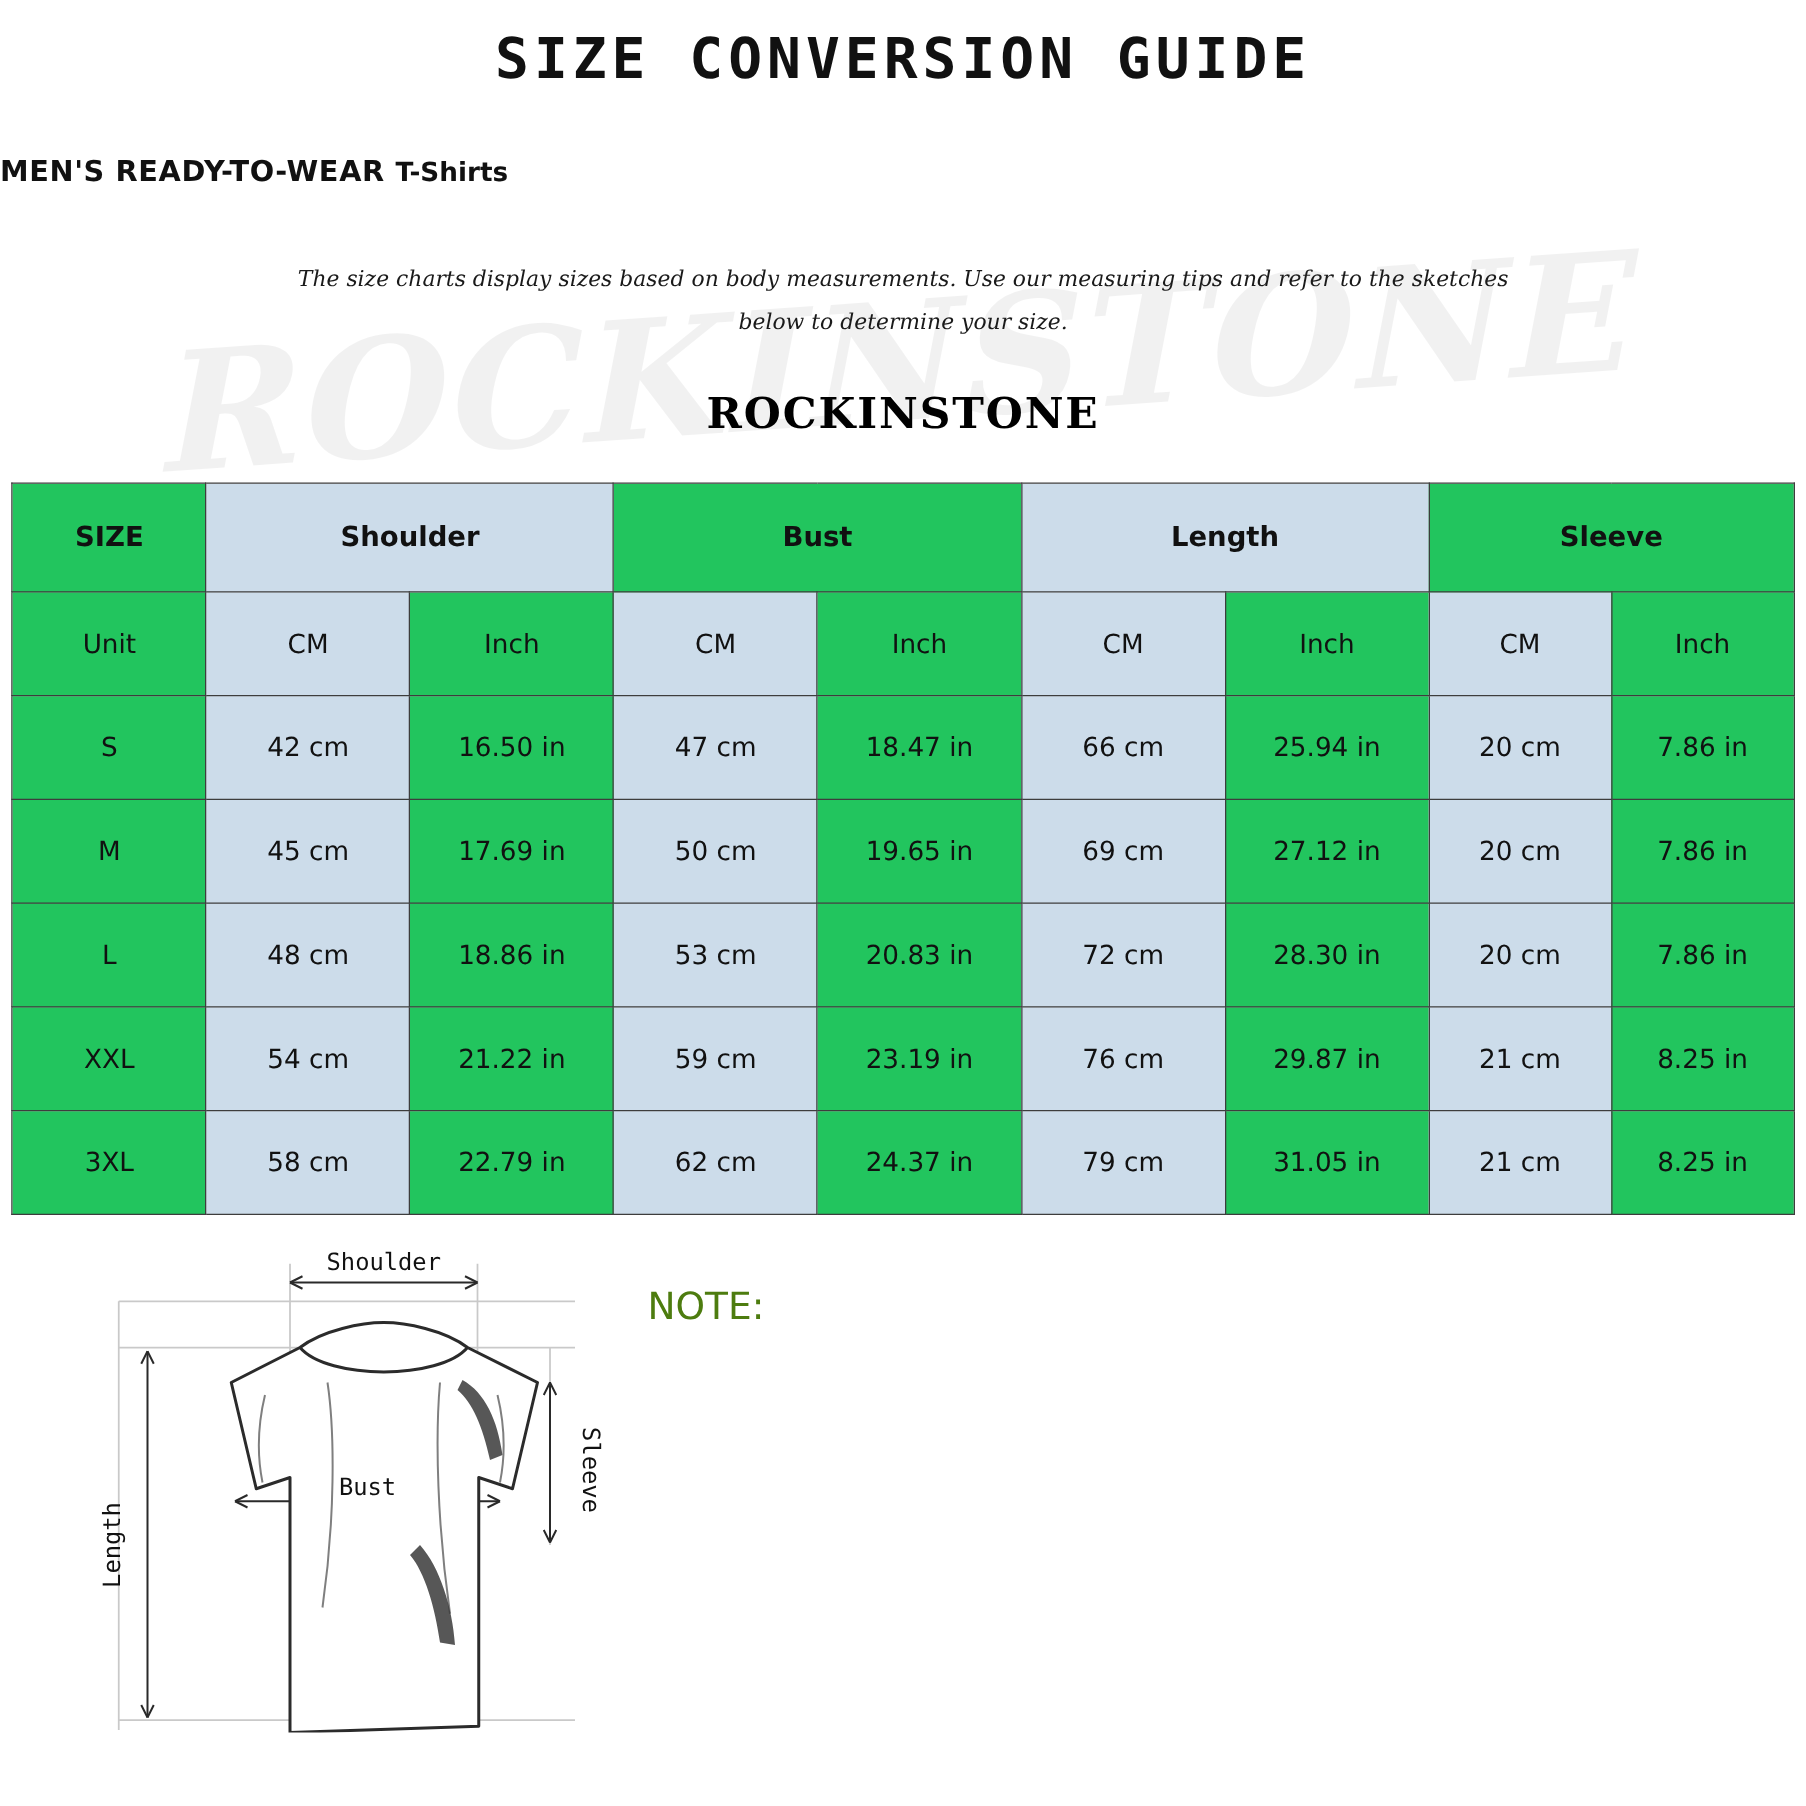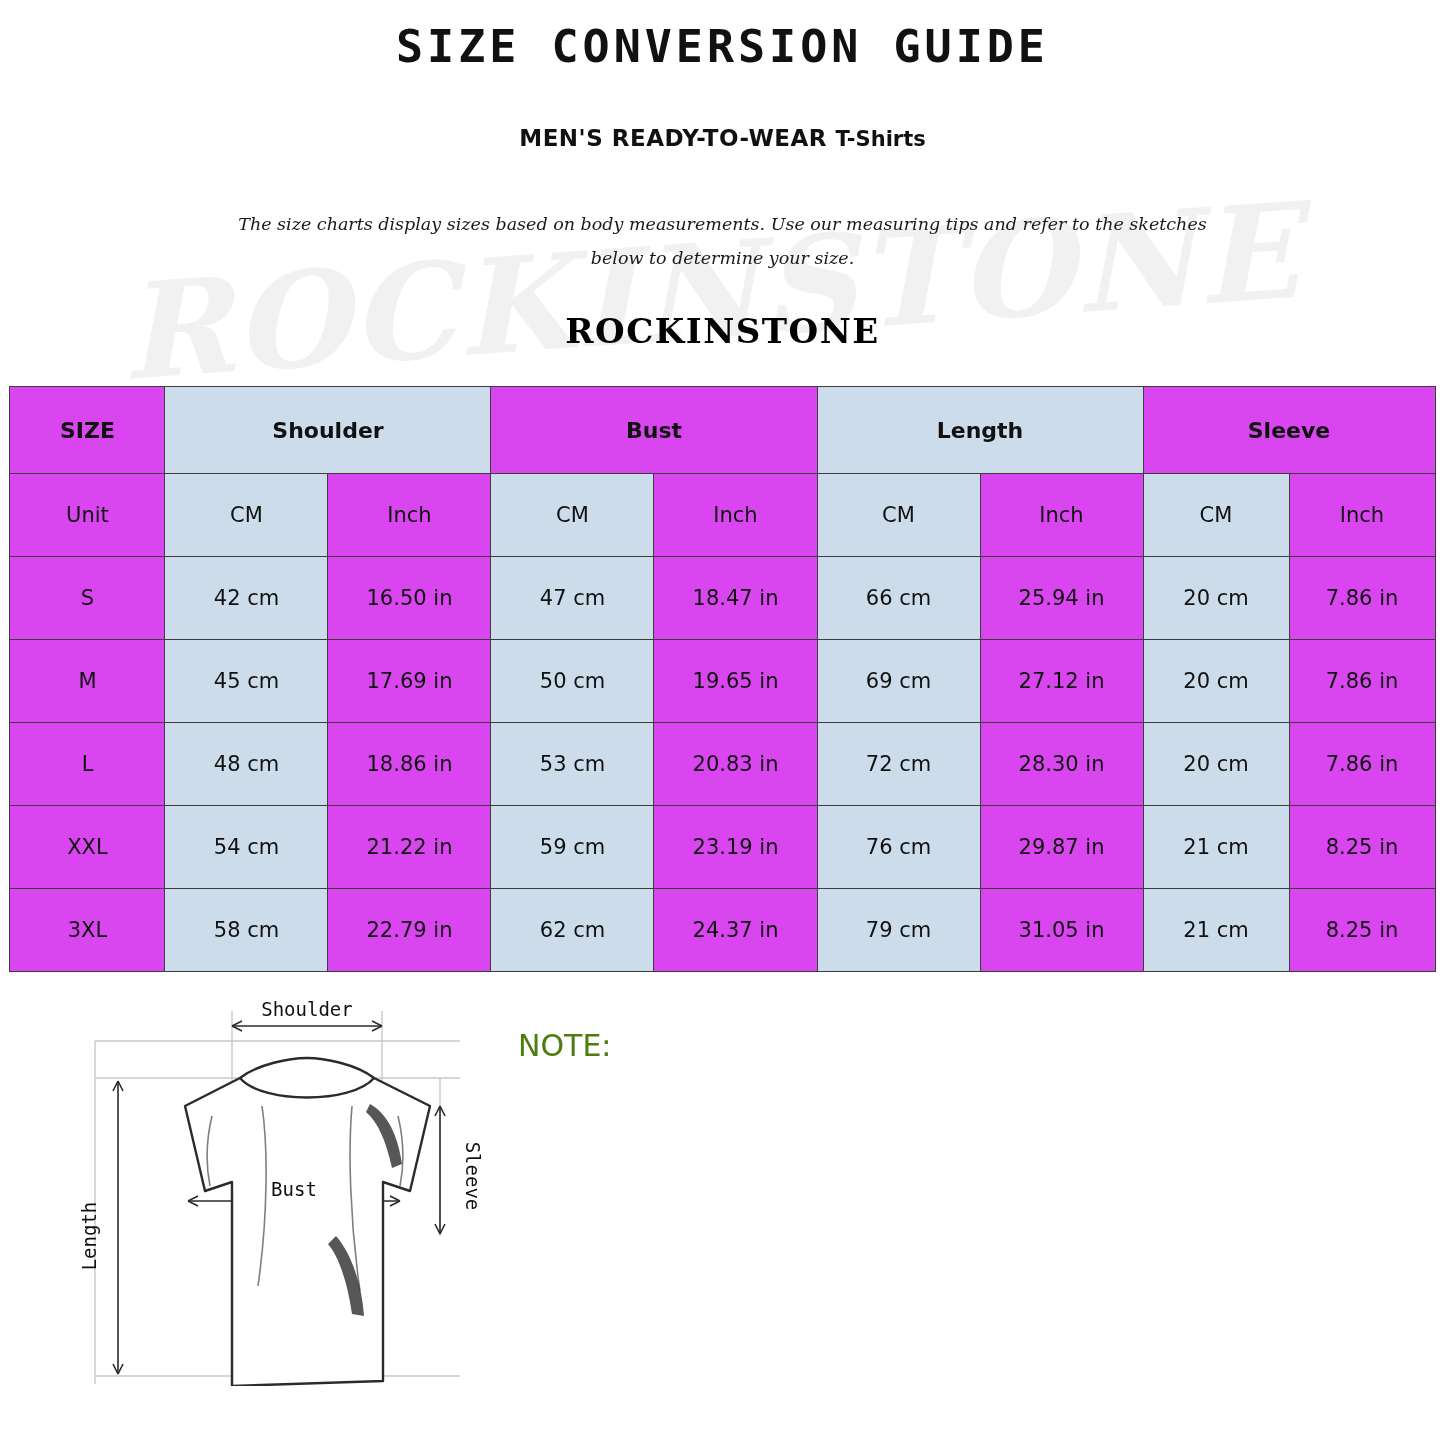--- a/index.html
+++ b/index.html
@@ -47,21 +47,20 @@
   .title {
     text-align: center;
     font-family: "DejaVu Sans Mono", monospace;
     font-size: 45px;
     font-weight: bold;
     letter-spacing: 4px;
     padding-top: 20px;
     color: #111;
   }
   .subtitle {
-    text-align: center;
     font-family: "DejaVu Sans", sans-serif;
     font-size: 23px;
     font-weight: bold;
     letter-spacing: 0.5px;
     margin-top: 52px;
     color: #111;
   }
   .subtitle .sub-b {
     font-size: 21px;
     letter-spacing: 0px;
@@ -100,21 +99,21 @@
     color: #111;
     height: 82px;
     padding: 0 2px;
   }
   table.size-table td.hdr {
     font-weight: bold;
     font-size: 22px;
     height: 86px;
   }
   td.shade { background: #ccdcea; }
-  td.plain { background: #d946ef; }
+  td.plain { background: #22c55e; }
 
   
   .bottom {
     display: flex;
     align-items: flex-start;
     margin-top: 14px;
   }
   .sketch-wrap {
     width: 510px;
     height: 400px;

